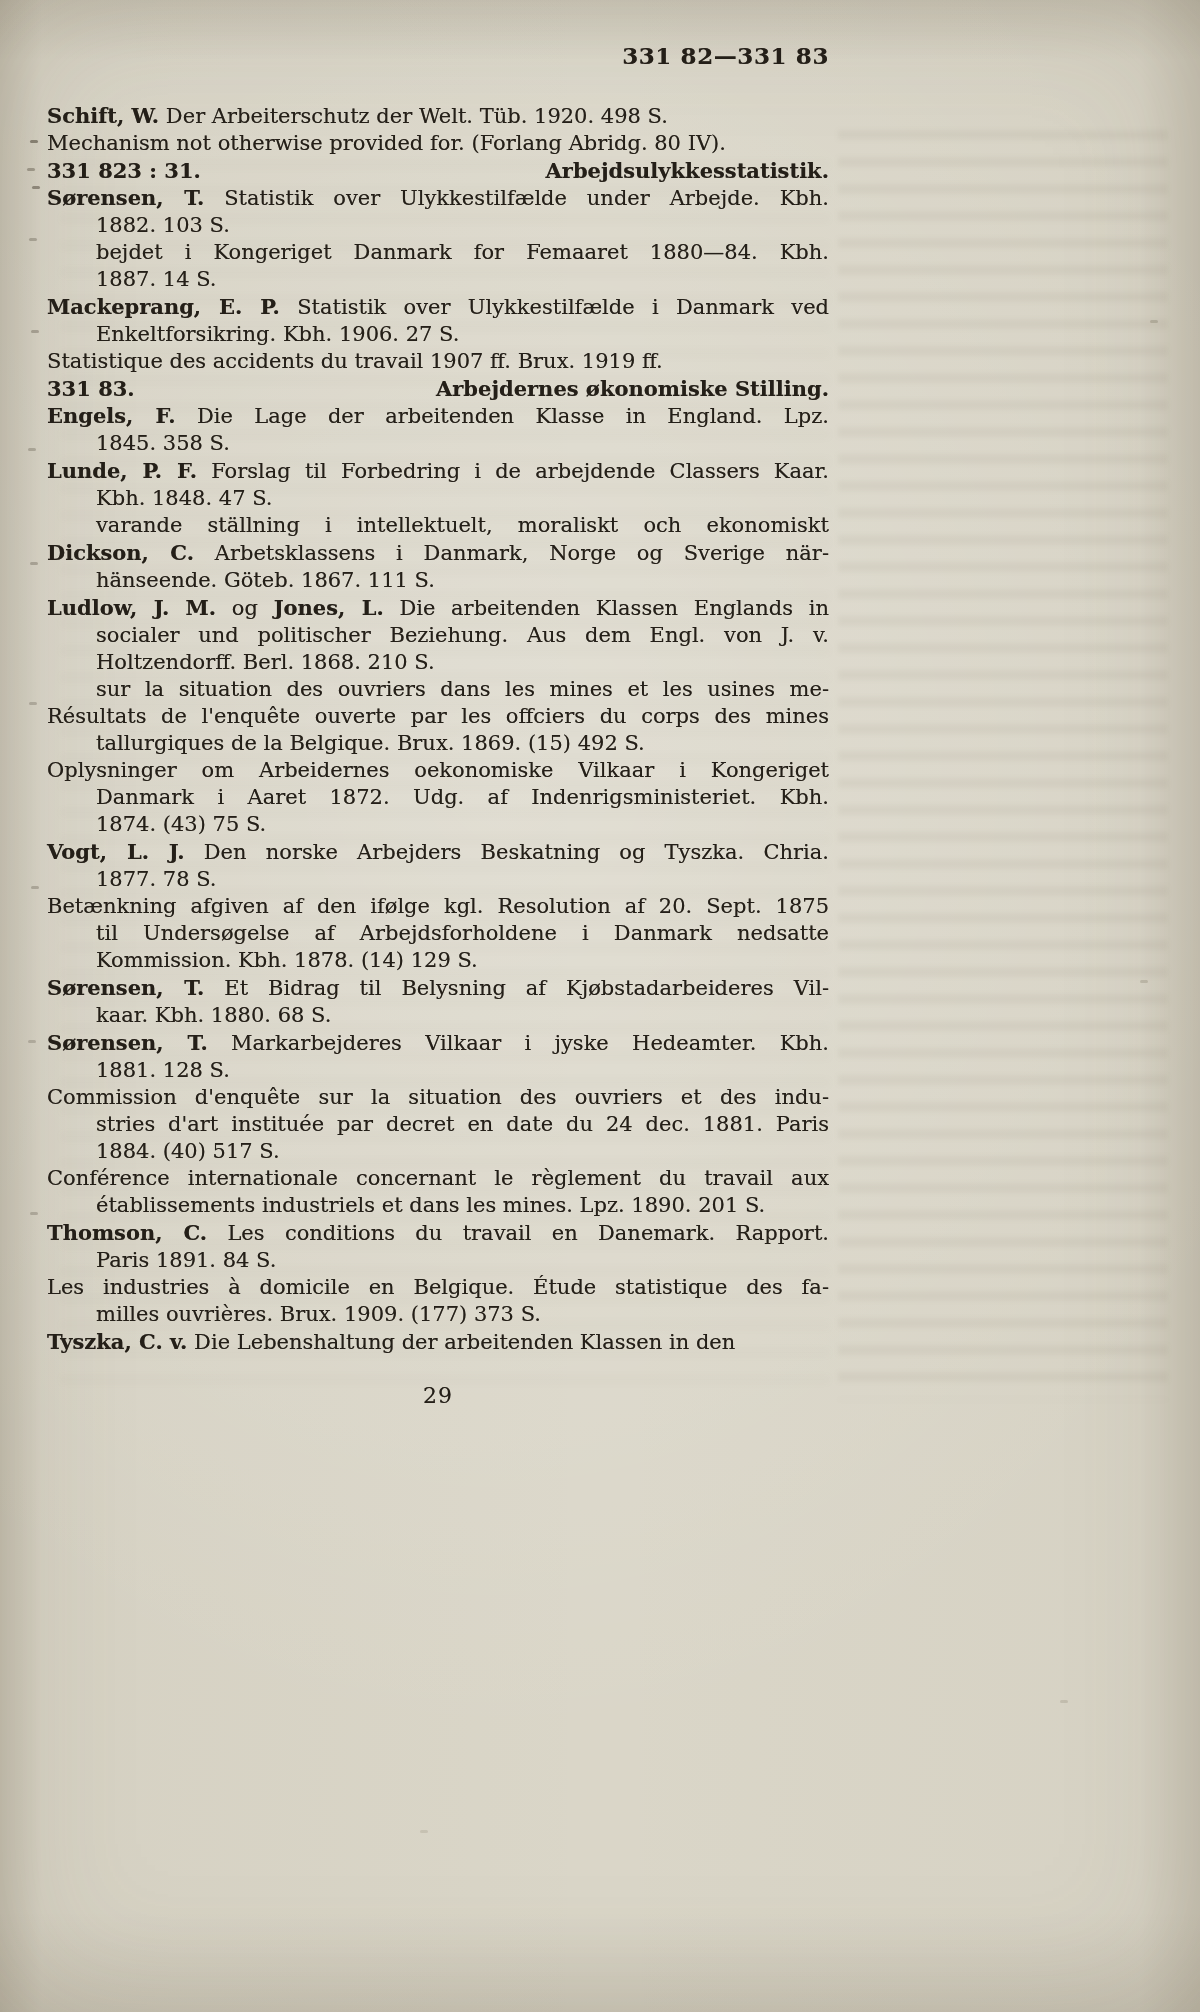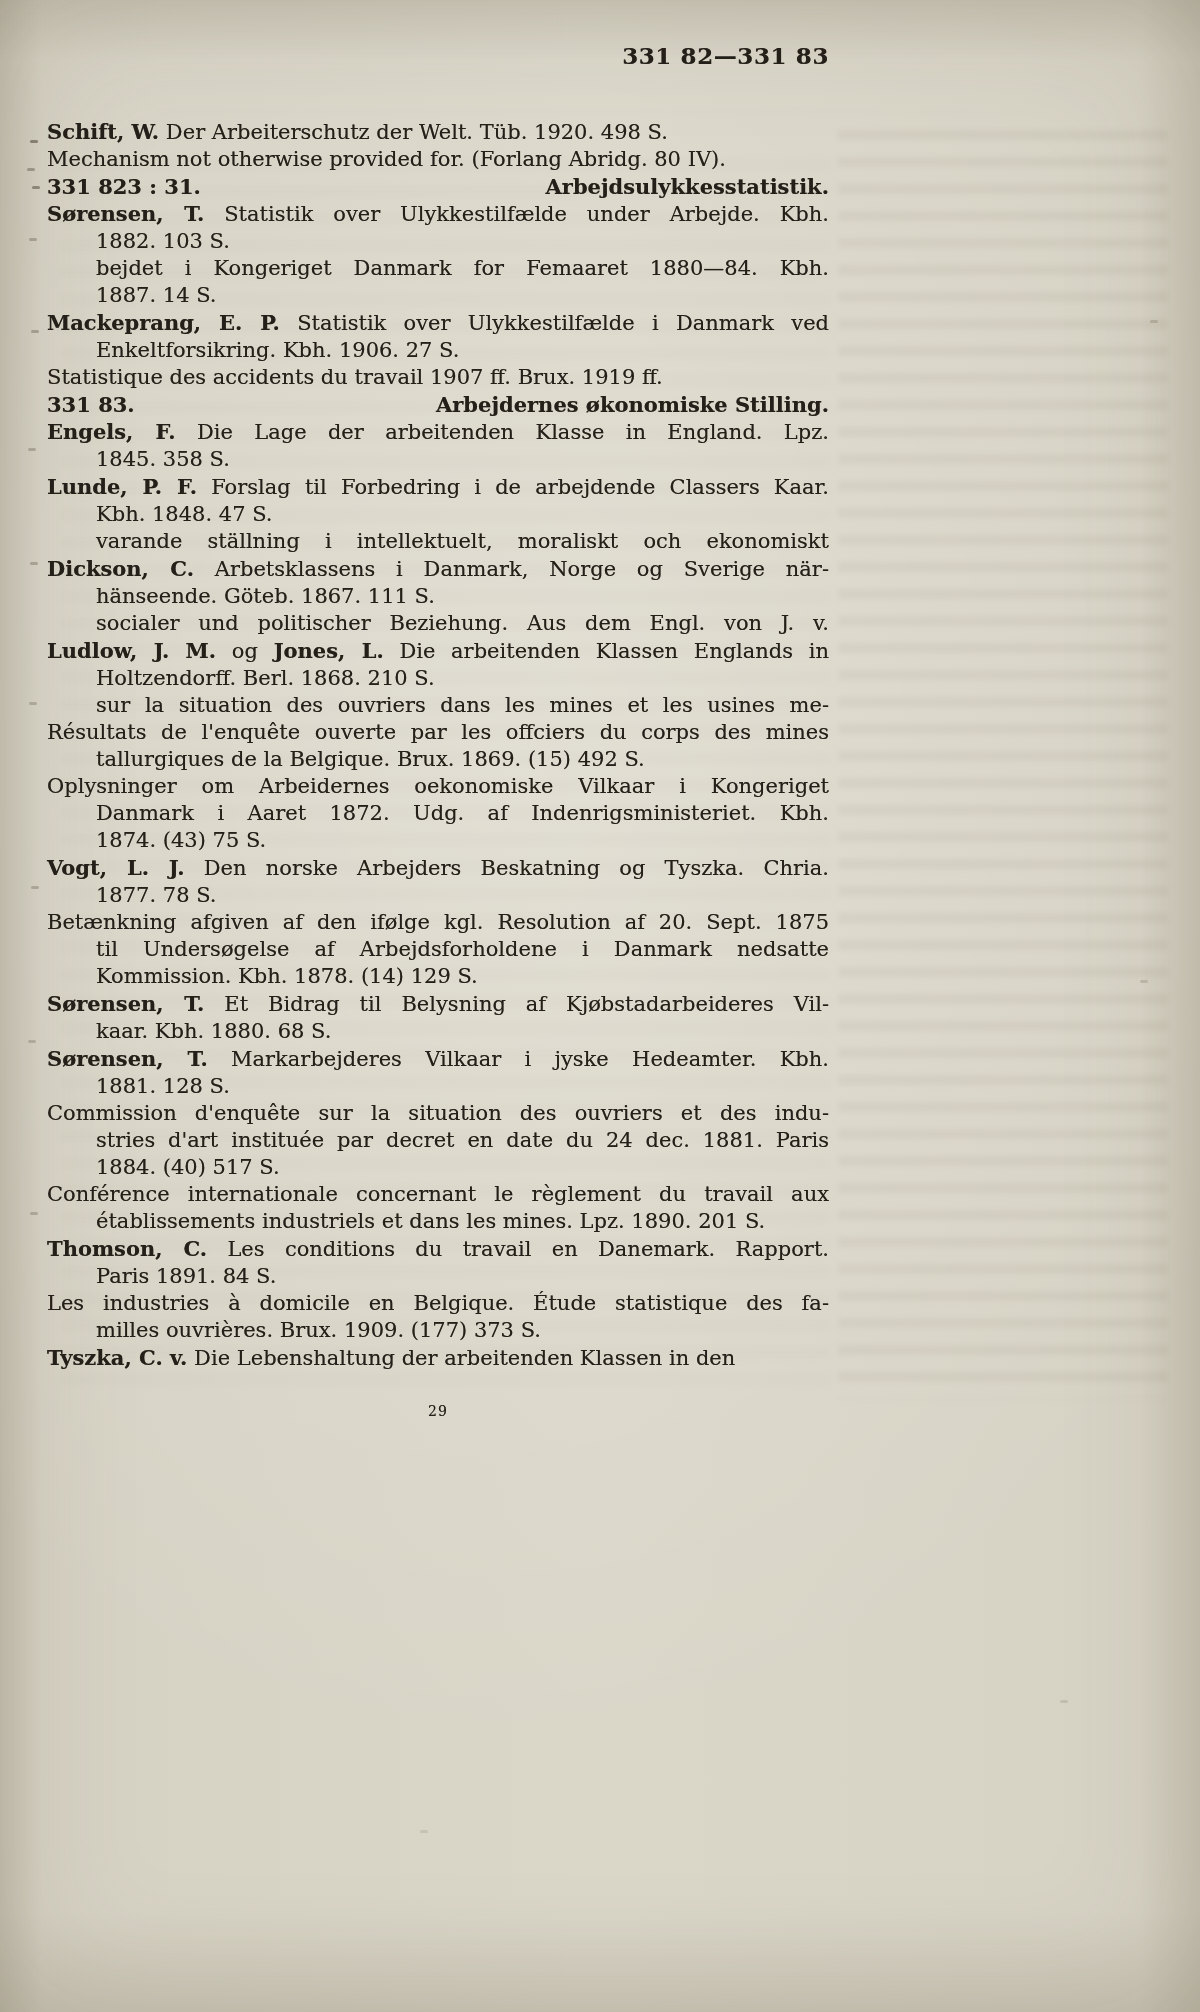--- a/index.html
+++ b/index.html
@@ -89,21 +89,21 @@
       color: #241f18;
       font-size: 21px;
       line-height: 27px;
       text-shadow: 0 0 0.5px rgba(36,31,24,0.55);
     }
     .classmark-header {
       text-align: right;
       font-weight: bold;
       font-size: 23px;
       letter-spacing: 0.6px;
-      margin-bottom: 49px;
+      margin-bottom: 33px;
     }
     .entry .line {
       white-space: nowrap;
       text-align: left;
     }
     .entry .line.just {
       text-align: justify;
       text-align-last: justify;
     }
     .entry .line.cont {
@@ -113,21 +113,21 @@
     .section-row {
       display: flex;
       justify-content: space-between;
       font-weight: bold;
       line-height: 27px;
       align-items: center;
     }
     .page-number {
       text-align: center;
       margin-top: 26px;
-      font-size: 14px;
+      font-size: 22px;
       letter-spacing: 1px;
     }
   </style>
 </head>
 <body>
 
 <div class="page">
   <div class="bleed"></div>
   <div class="bleed-inner"></div>
   <div class="specks"></div>
@@ -172,22 +172,22 @@
         <div class="entry">
           <div class="line just"><span class="b">Lunde, P. F.</span><span class="r"> Forslag til Forbedring i de arbejdende Classers Kaar.</span></div>
           <div class="line cont"><span class="r">Kbh. 1848. 47 S.</span></div>
         </div>
         <div class="entry">
           <div class="line cont just"><span class="r">varande ställning i intellektuelt, moraliskt och ekonomiskt</span></div>
           <div class="line just"><span class="b">Dickson, C.</span><span class="r"> Arbetsklassens i Danmark, Norge og Sverige när-</span></div>
           <div class="line cont"><span class="r">hänseende. Göteb. 1867. 111 S.</span></div>
         </div>
         <div class="entry">
+          <div class="line just"><span class="b">Ludlow, J. M.</span><span class="r"> og </span><span class="b">Jones, L.</span><span class="r"> Die arbeitenden Klassen Englands in</span></div>
           <div class="line cont just"><span class="r">socialer und politischer Beziehung. Aus dem Engl. von J. v.</span></div>
-          <div class="line just"><span class="b">Ludlow, J. M.</span><span class="r"> og </span><span class="b">Jones, L.</span><span class="r"> Die arbeitenden Klassen Englands in</span></div>
           <div class="line cont"><span class="r">Holtzendorff. Berl. 1868. 210 S.</span></div>
         </div>
         <div class="entry">
           <div class="line cont just"><span class="r">sur la situation des ouvriers dans les mines et les usines me-</span></div>
           <div class="line just"><span class="r">Résultats de l'enquête ouverte par les offciers du corps des mines</span></div>
           <div class="line cont"><span class="r">tallurgiques de la Belgique. Brux. 1869. (15) 492 S.</span></div>
         </div>
         <div class="entry">
           <div class="line just"><span class="r">Oplysninger om Arbeidernes oekonomiske Vilkaar i Kongeriget</span></div>
           <div class="line cont just"><span class="r">Danmark i Aaret 1872. Udg. af Indenrigsministeriet. Kbh.</span></div>

